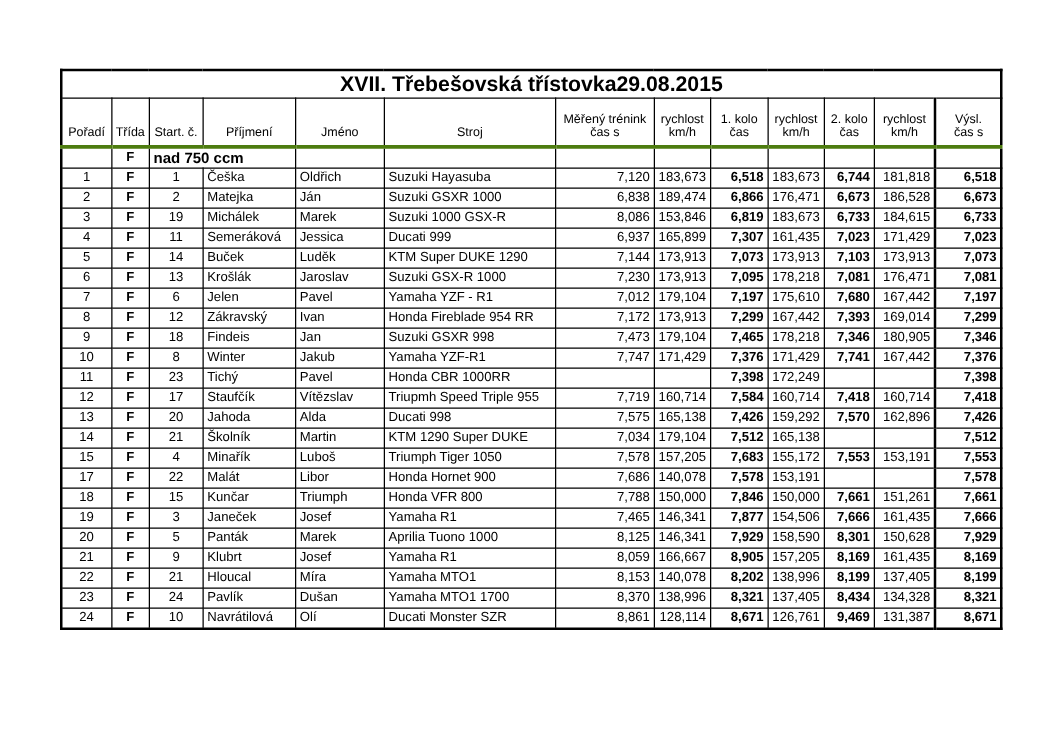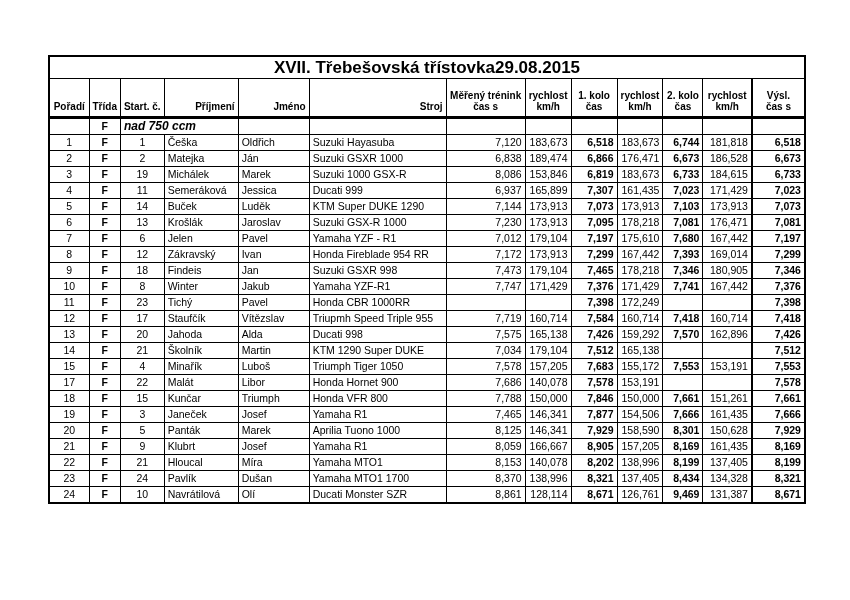--- a/index.html
+++ b/index.html
@@ -36,35 +36,34 @@
     font-size: 17px;
     font-weight: bold;
     text-align: center;
     vertical-align: middle;
     border-bottom: 1px solid #000;
   }
   .title-date { }
   
   tr.header-row th {
     vertical-align: bottom;
-    font-weight: bold;
+    font-weight: normal;
     font-size: 10px;
     line-height: 11px;
     height: 33px;
     padding-bottom: 4px;
-    border-bottom: 3px solid #000000;
-  }
-  th.hl { text-align: right; }
+    border-bottom: 3px solid #4d7c0f;
+  }
+  th.hl { text-align: center; }
   th.hc { text-align: center; }
   
   .cat-label {
     font-weight: bold;
     font-size: 12px;
     text-align: left;
-    font-style: italic;
   }
   
   .c { text-align: center; }
   .l { text-align: left; }
   .r { text-align: right; }
   .b { font-weight: bold; }
   .vysl { border-left: 2px solid #000; margin-top: 20px; }
 </style>
 </head>
 <body>

